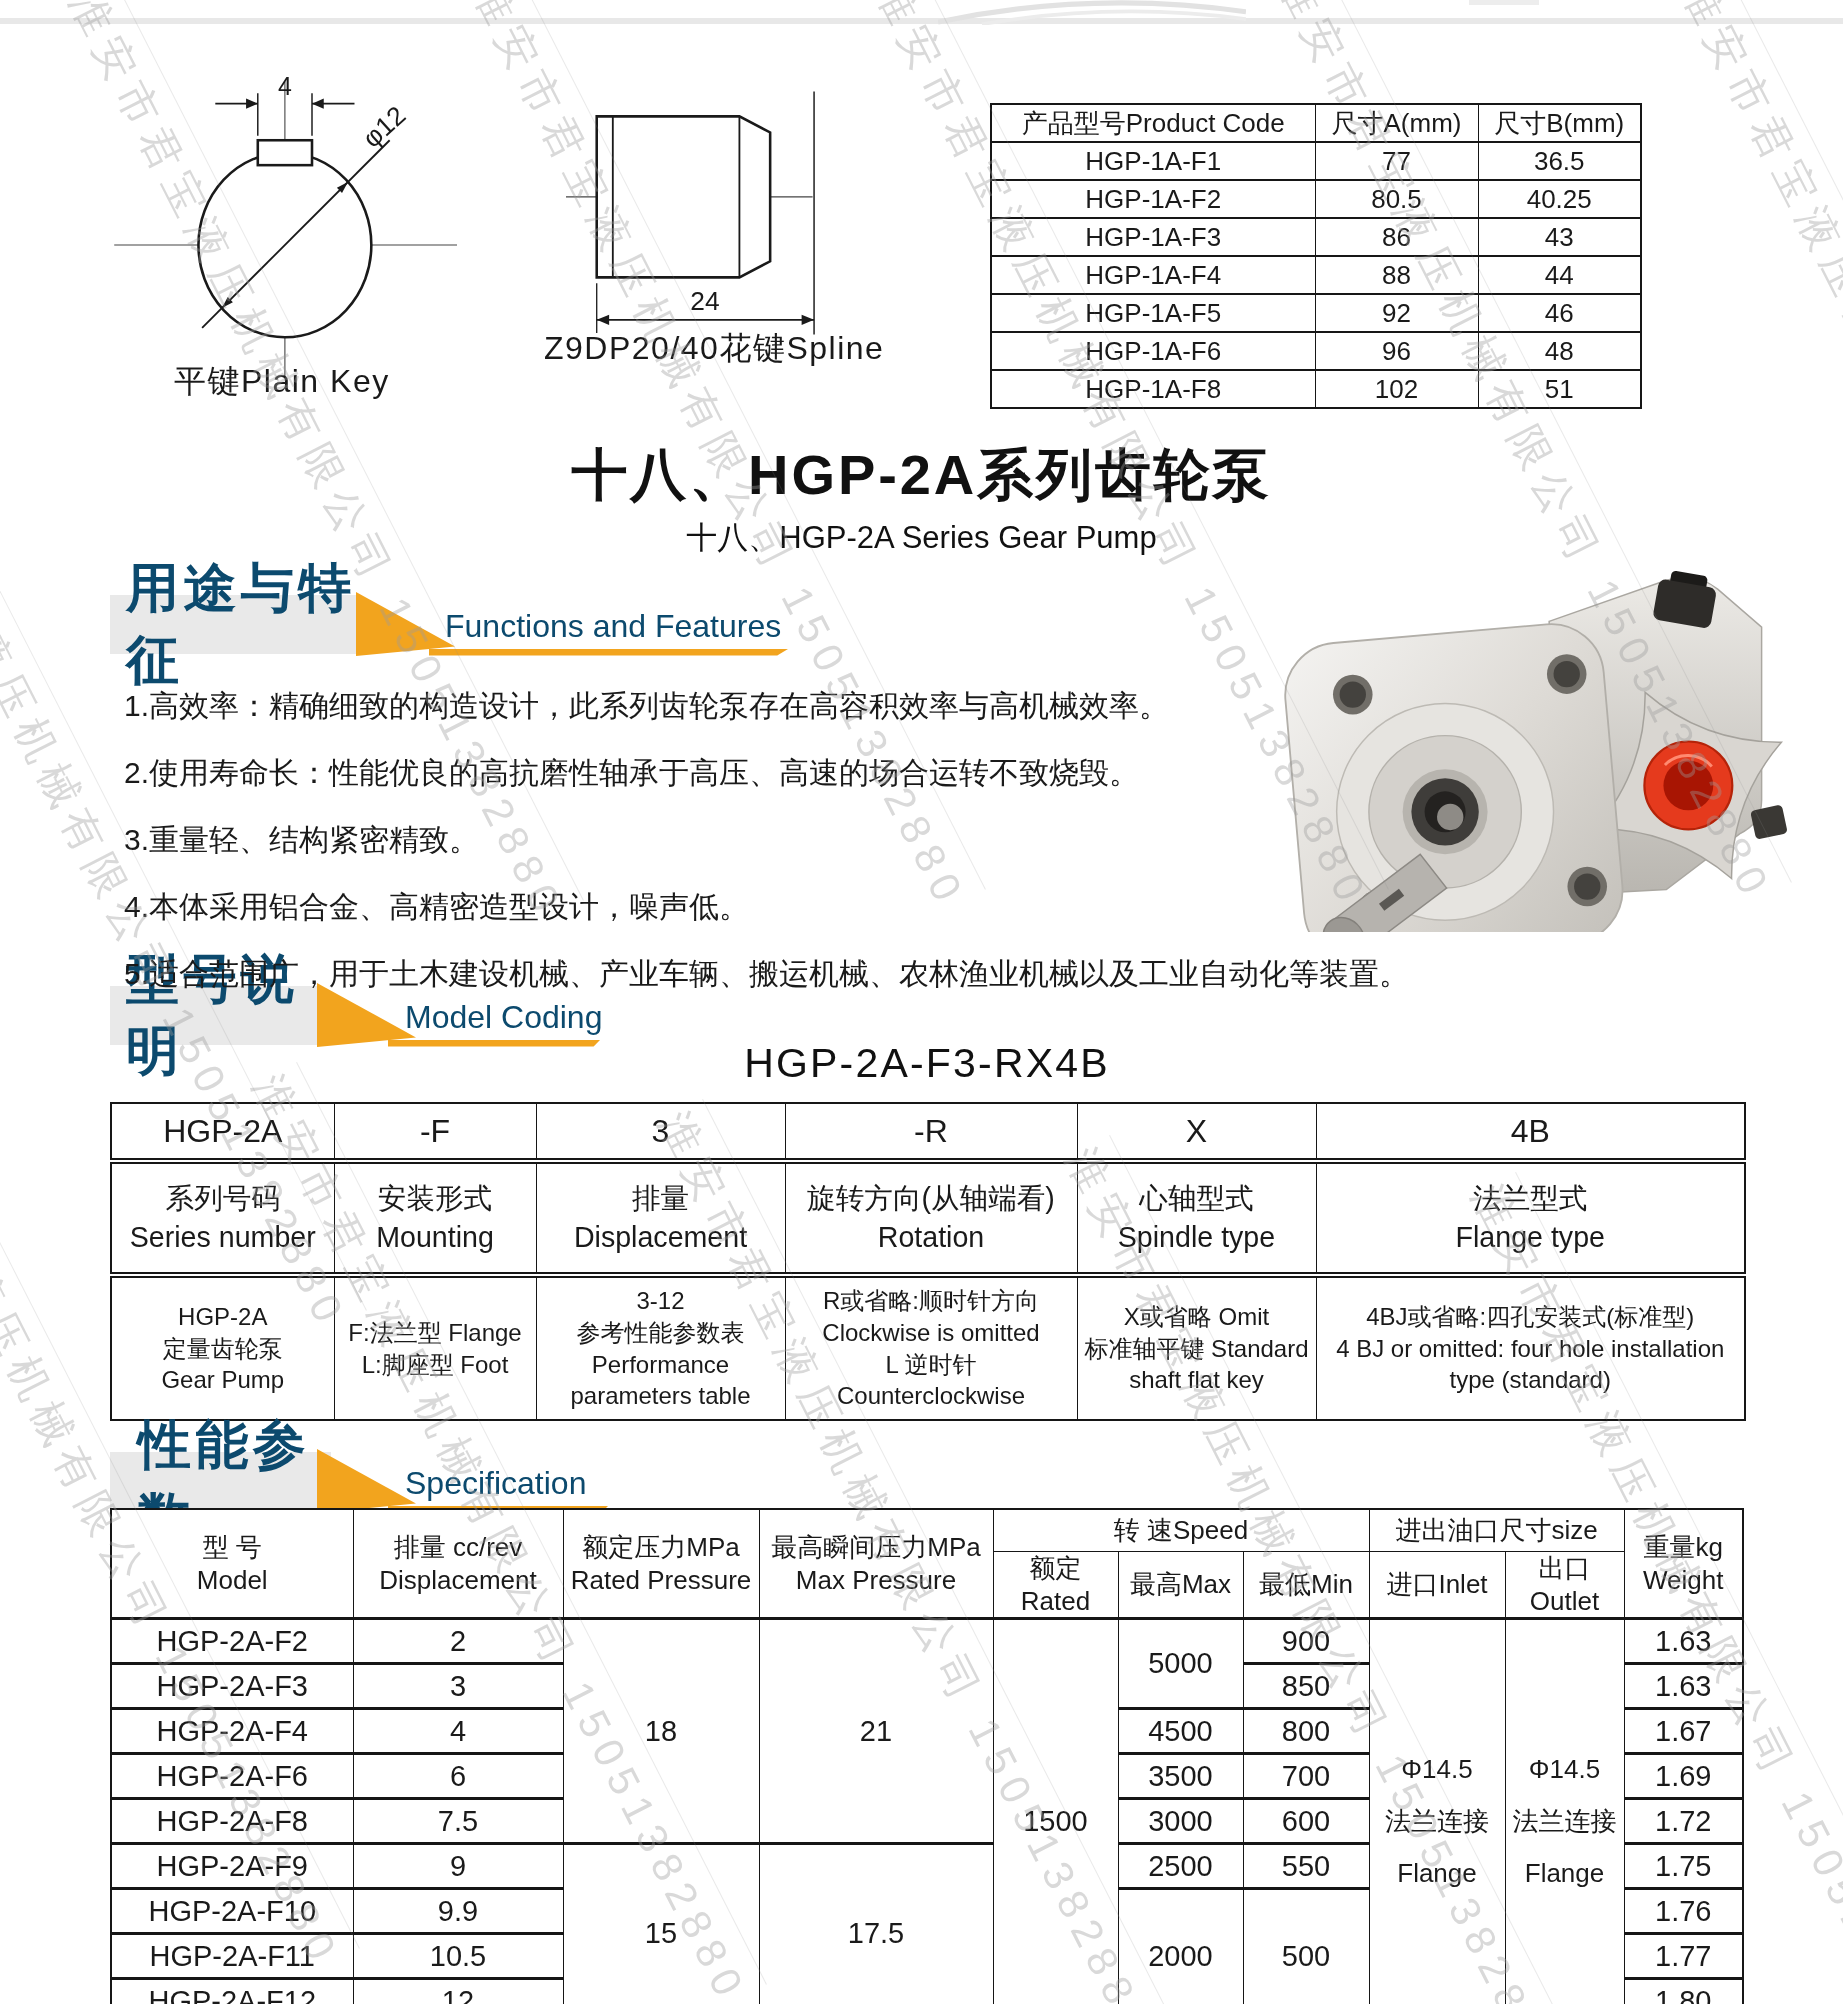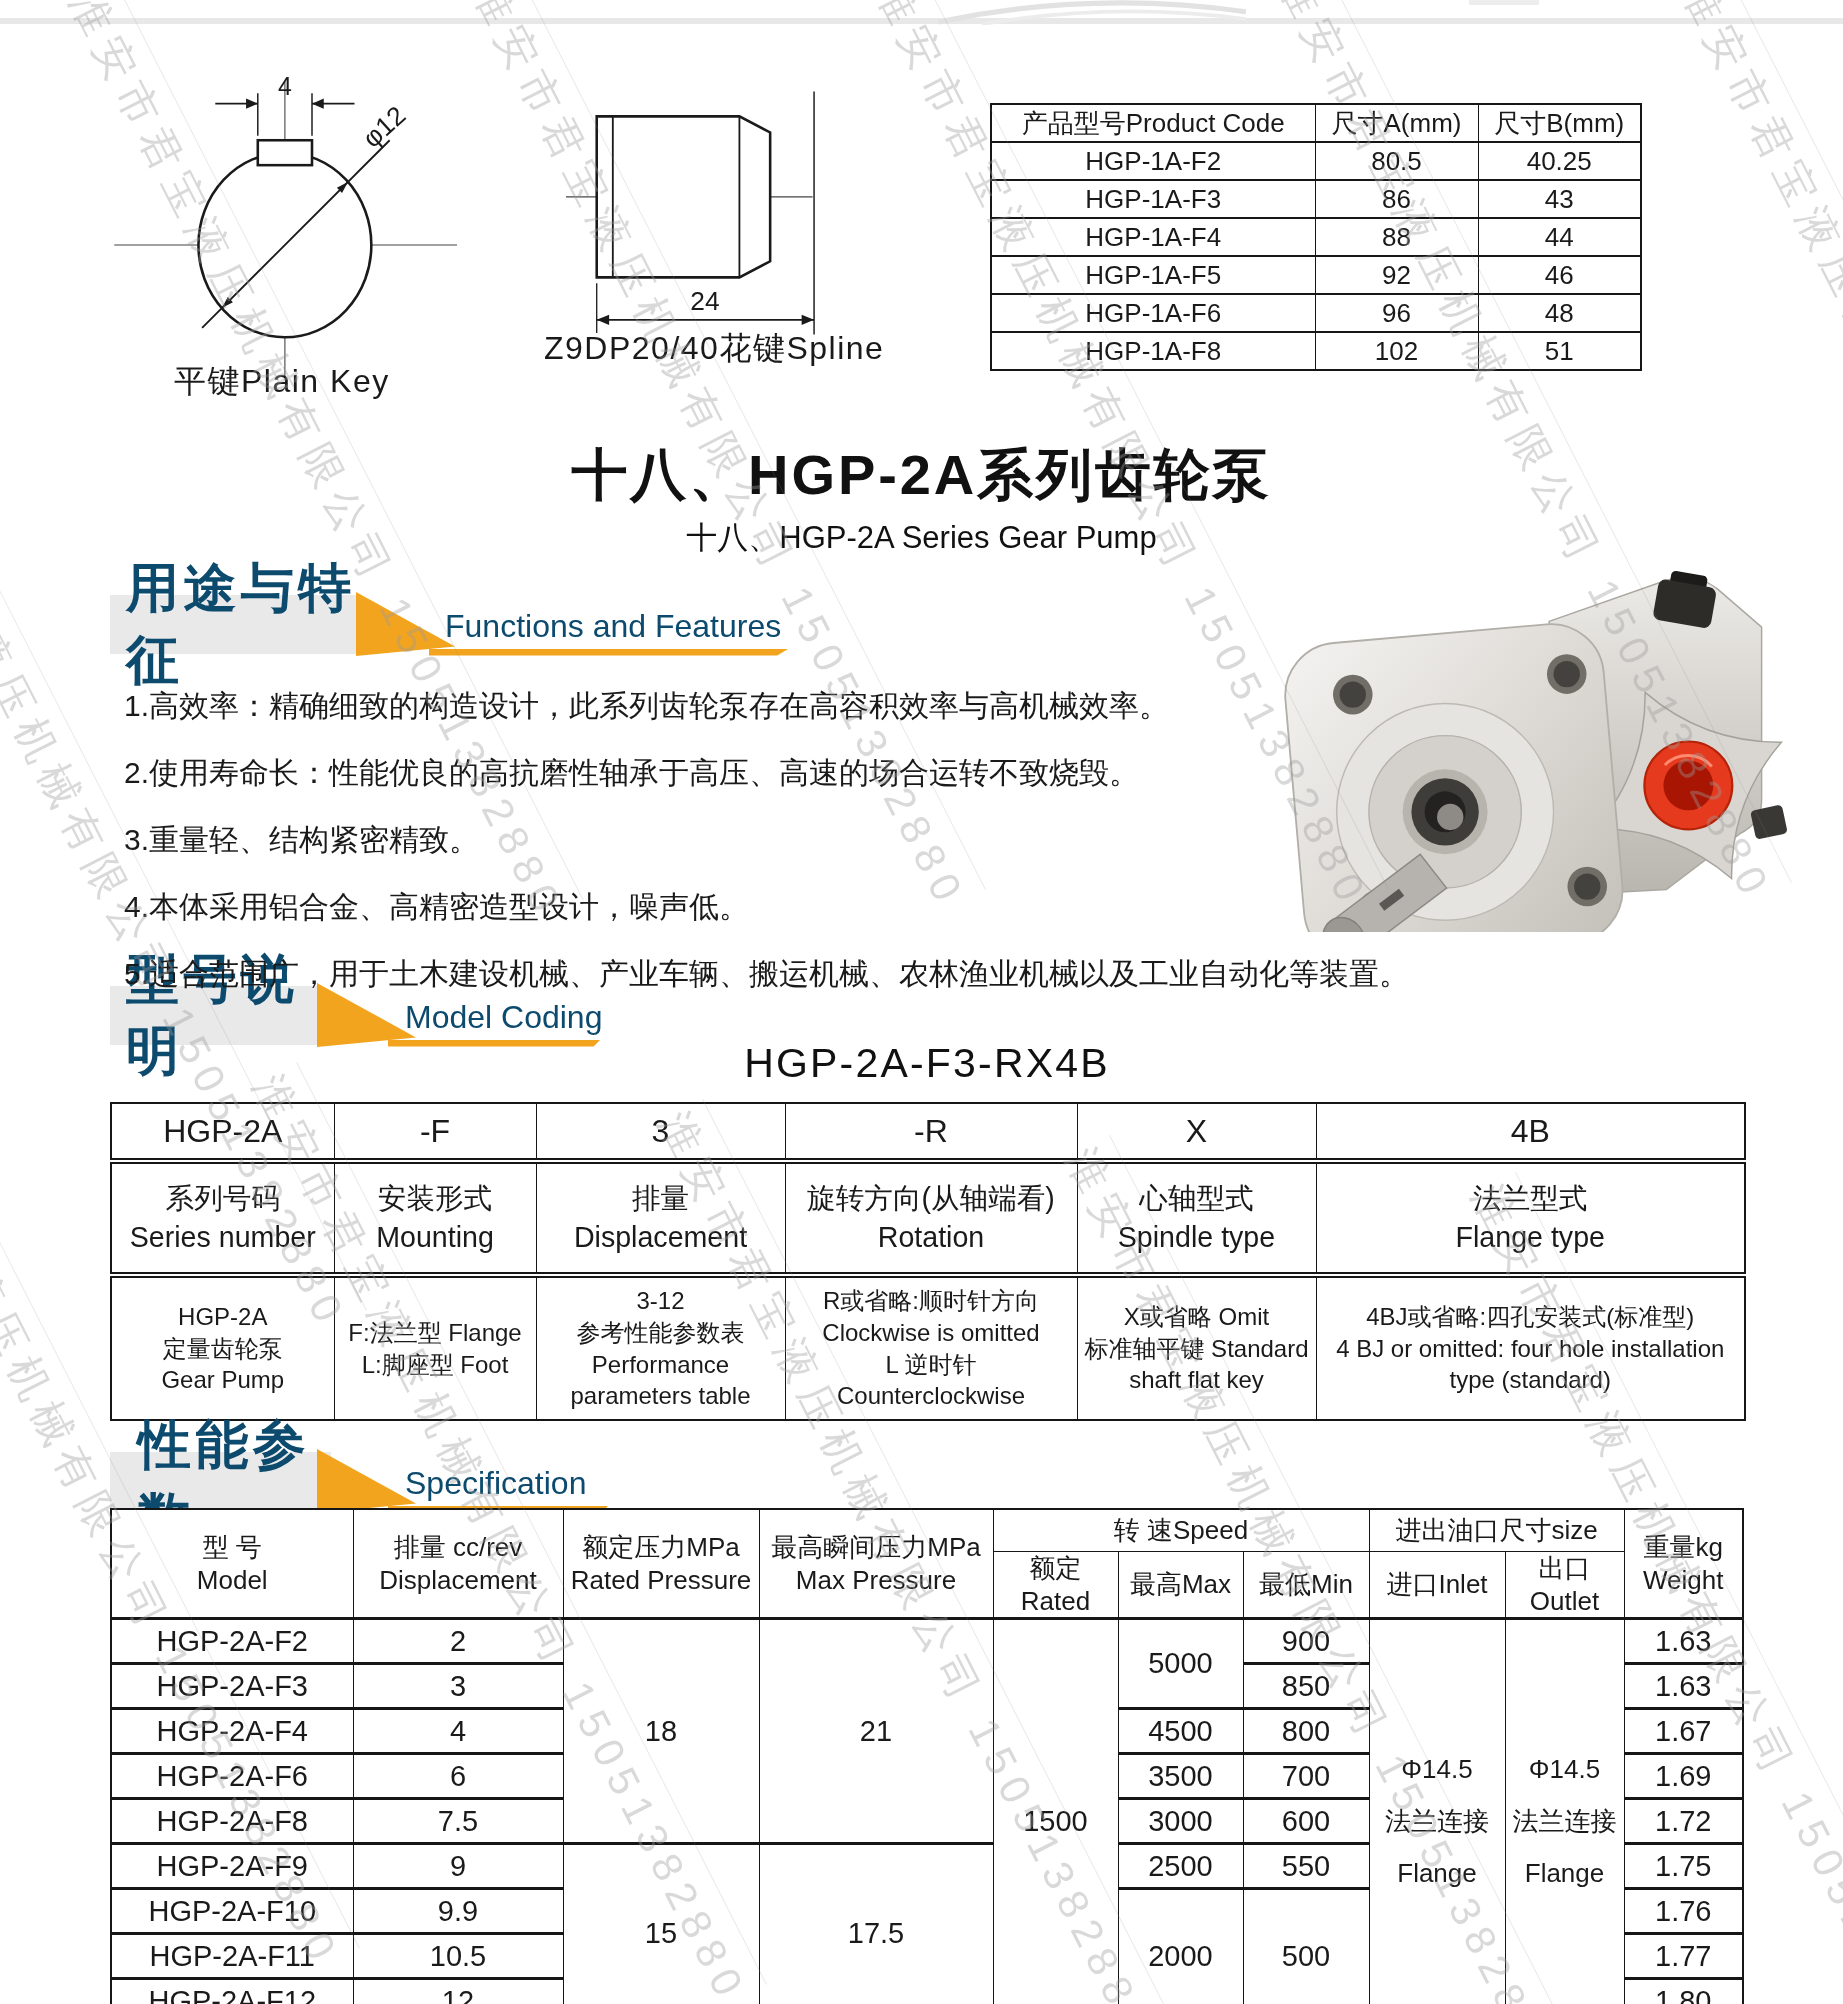--- a/index.html
+++ b/index.html
@@ -124,20 +124,25 @@
     <colgroup>
         <col style="width:324px">
         <col style="width:163px">
         <col style="width:163px">
       </colgroup>
     <tbody>
         <tr>
       <td>产品型号Product Code</td>
       <td>尺寸A(mm)</td>
       <td>尺寸B(mm)</td>
+    </tr>
+    <tr>
+      <td>HGP-1A-F1</td>
+      <td>77</td>
+      <td>36.5</td>
     </tr>
     <tr>
       <td>HGP-1A-F2</td>
       <td>80.5</td>
       <td>40.25</td>
     </tr>
     <tr>
       <td>HGP-1A-F3</td>
       <td>86</td>
       <td>43</td>

